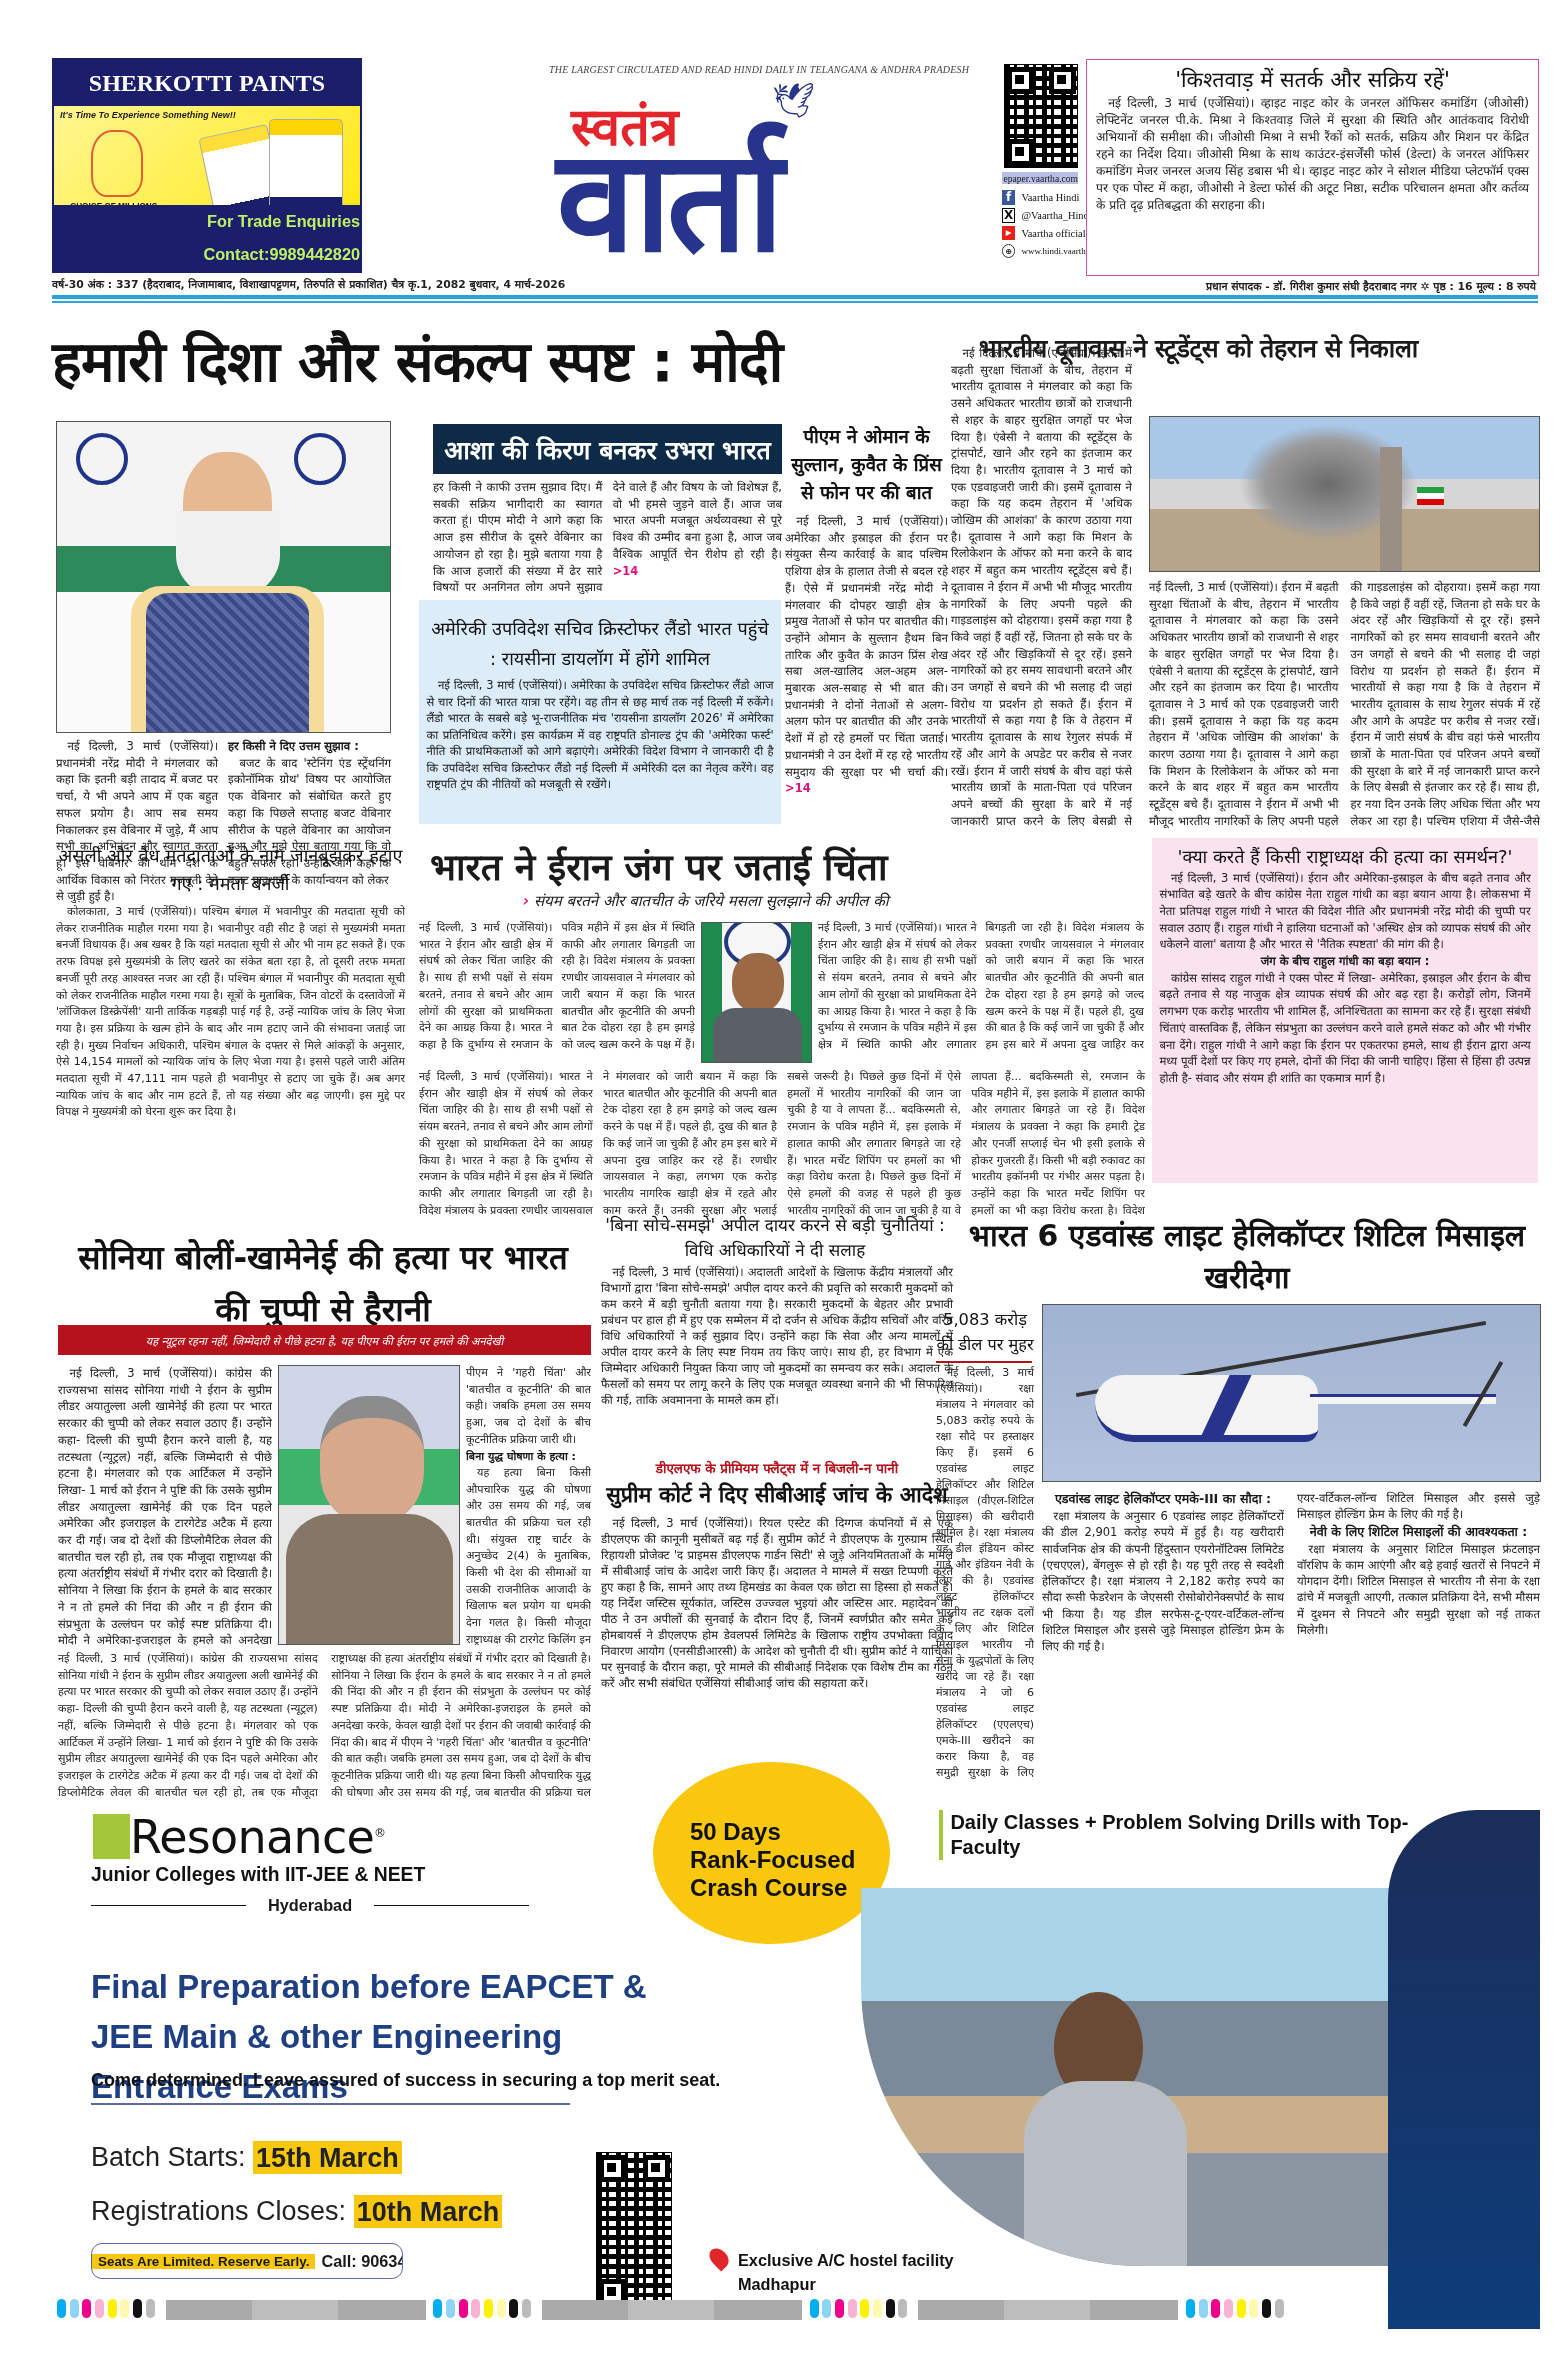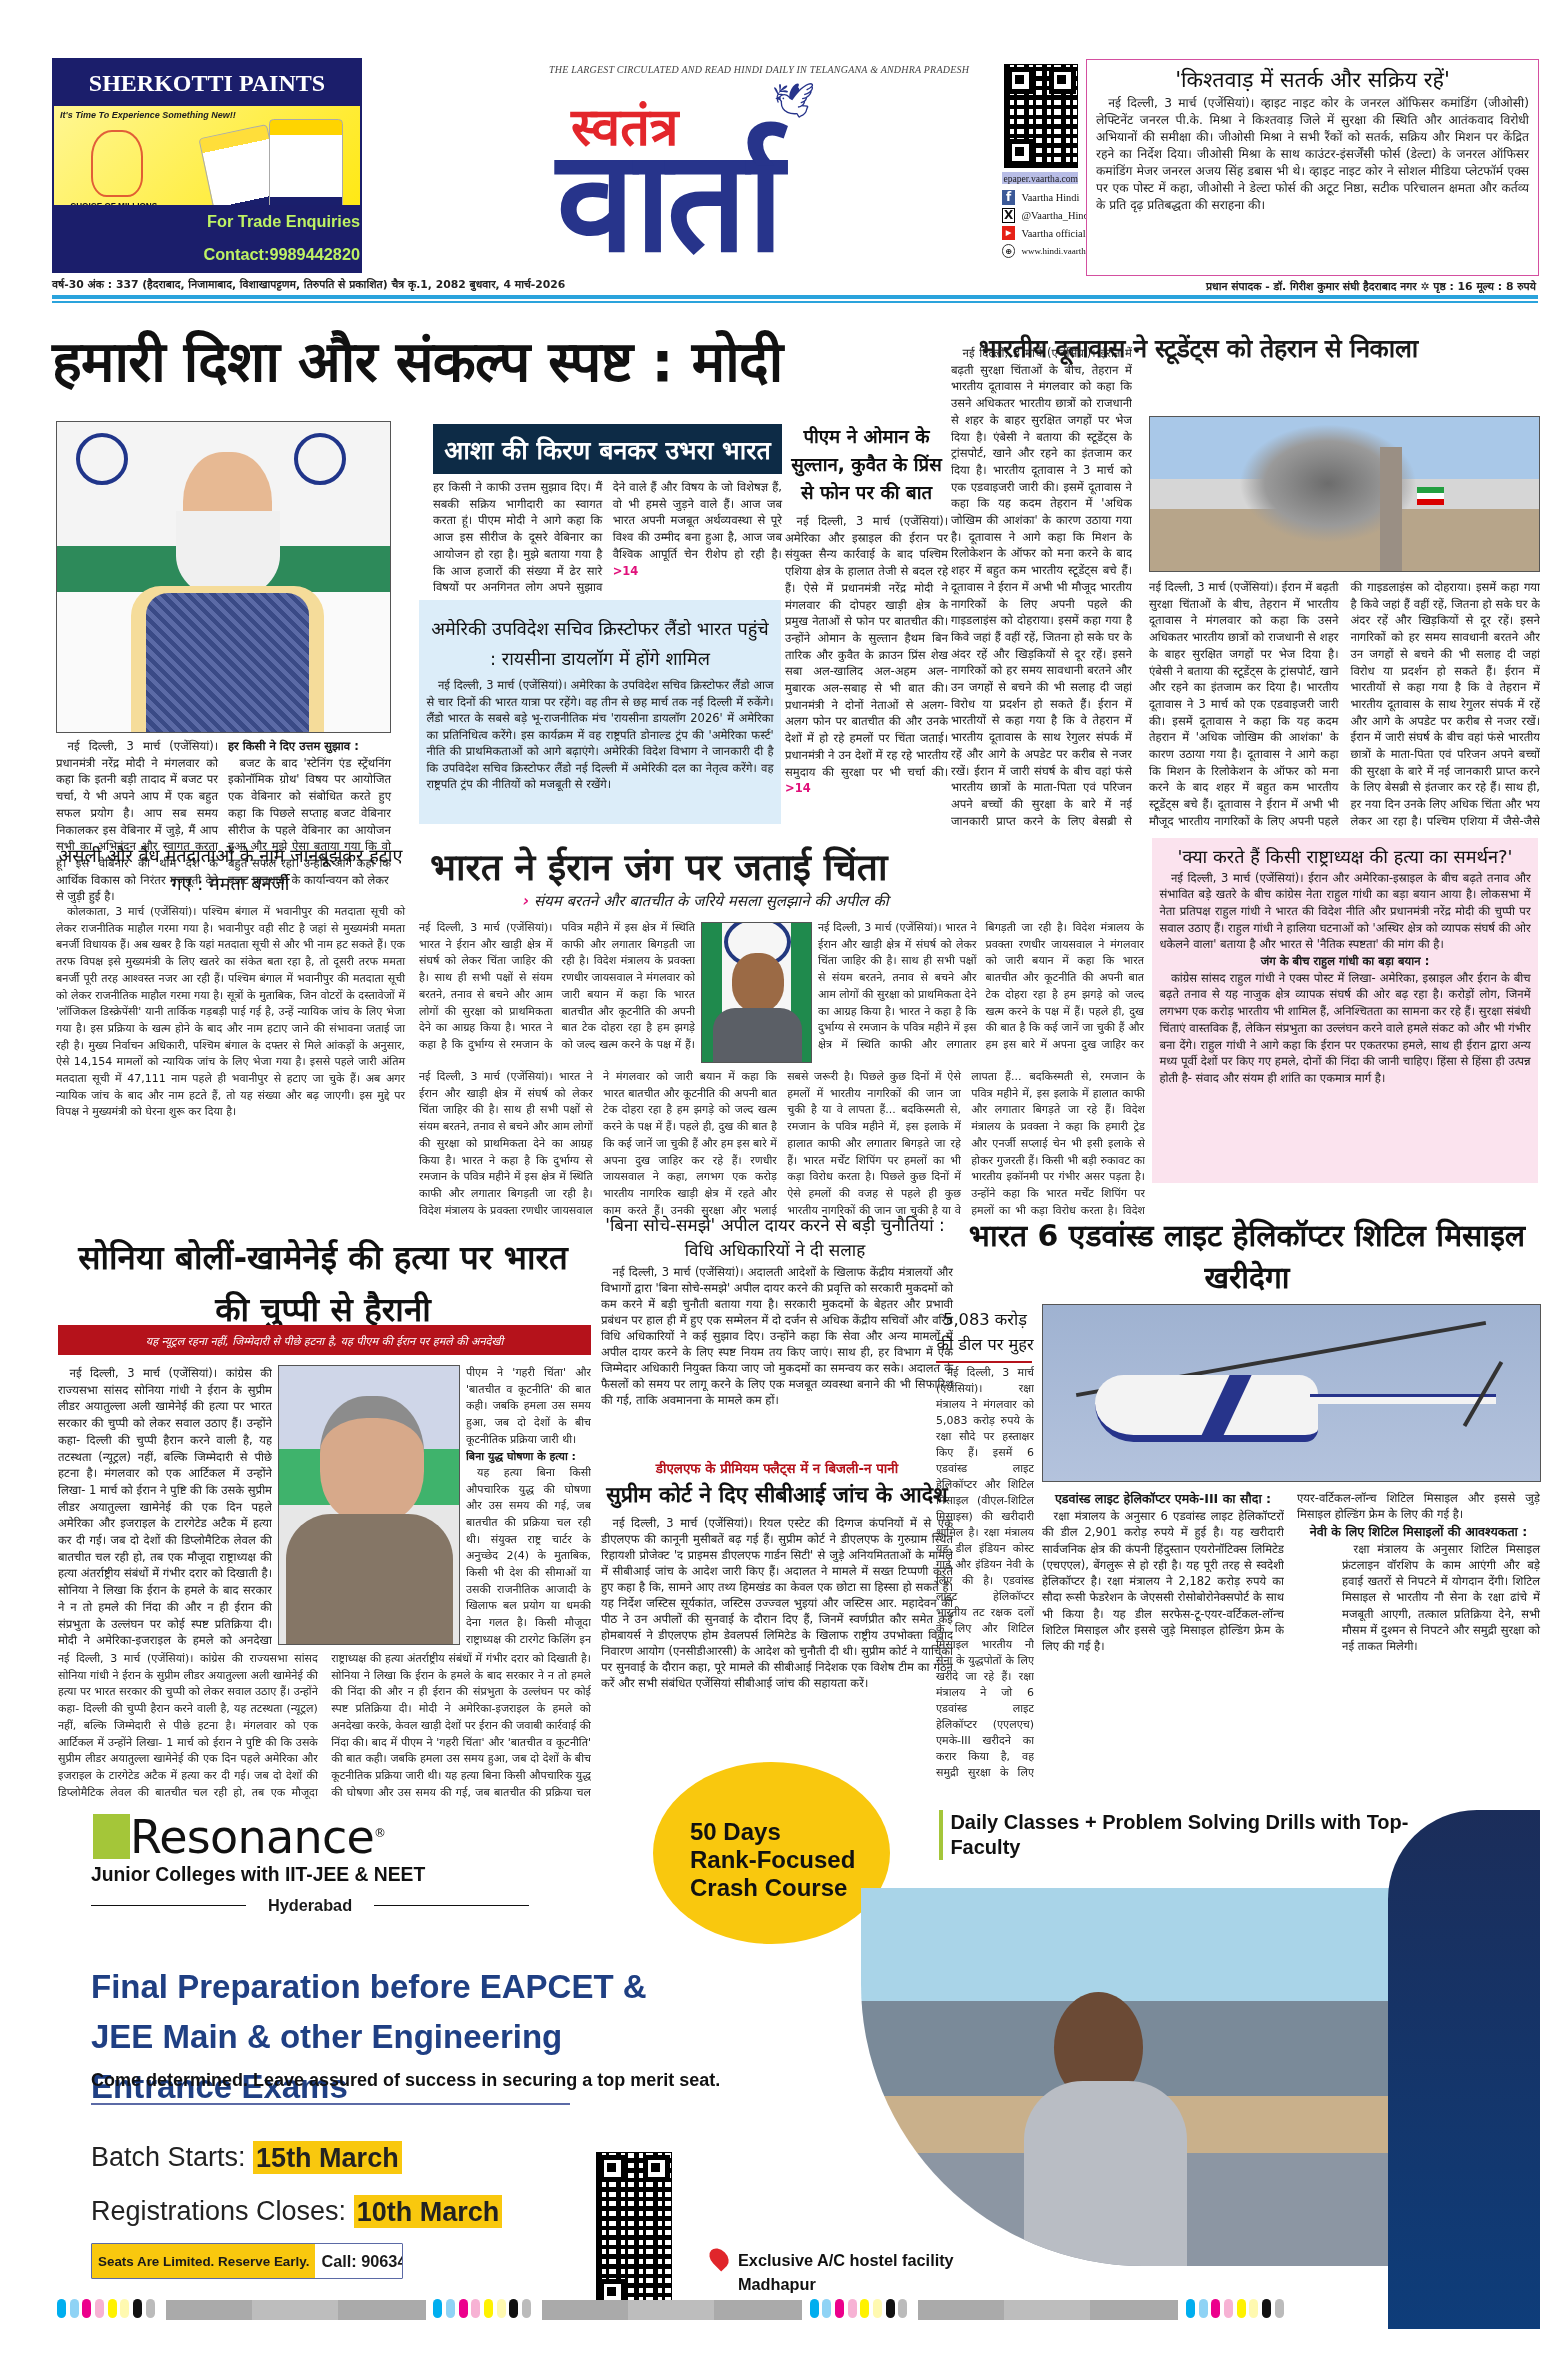--- a/index.html
+++ b/index.html
@@ -205,21 +205,21 @@
   <div class="abs" style="left:438px;top:52px;width:3.7px;height:74px;background:#333;transform:rotate(30deg);"></div>
 </div>
 
 <div class="abs" style="left:1042px;top:1490px;width:242px;">
   <div class="sans" style="text-align:center;font-weight:bold;font-size:12.6px;line-height:18px;">एडवांस्ड लाइट हेलिकॉप्टर एमके-III का सौदा :</div>
   <div class="body-text" style="text-indent:1em;font-size:11.5px;line-height:16.3px;height:267px;overflow:hidden;">रक्षा मंत्रालय के अनुसार 6 एडवांस्ड लाइट हेलिकॉप्टरों की डील 2,901 करोड़ रुपये में हुई है। यह खरीदारी सार्वजनिक क्षेत्र की कंपनी हिंदुस्तान एयरोनॉटिक्स लिमिटेड (एचएएल), बेंगलुरू से हो रही है। यह पूरी तरह से स्वदेशी हेलिकॉप्टर है। रक्षा मंत्रालय ने 2,182 करोड़ रुपये का सौदा रूसी फेडरेशन के जेएससी रोसोबोरोनेक्सपोर्ट के साथ भी किया है। यह डील सरफेस-टू-एयर-वर्टिकल-लॉन्च शिटिल मिसाइल और इससे जुड़े मिसाइल होल्डिंग फ्रेम के लिए की गई है।</div>
 </div>
 <div class="abs" style="left:1297px;top:1490px;width:243px;">
   <div class="body-text" style="font-size:11.5px;line-height:16.3px;">एयर-वर्टिकल-लॉन्च शिटिल मिसाइल और इससे जुड़े मिसाइल होल्डिंग फ्रेम के लिए की गई है।</div>
   <div class="sans" style="text-align:center;font-weight:bold;font-size:12.6px;line-height:18px;">नेवी के लिए शिटिल मिसाइलों की आवश्यकता :</div>
-  <div class="body-text" style="text-indent:1em;font-size:11.5px;line-height:16.3px;margin-left:45px;">रक्षा मंत्रालय के अनुसार शिटिल मिसाइल फ्रंटलाइन वॉरशिप के काम आएंगी और बड़े हवाई खतरों से निपटने में योगदान देंगी। शिटिल मिसाइल से भारतीय नौ सेना के रक्षा ढांचे में मजबूती आएगी, तत्काल प्रतिक्रिया देने, सभी मौसम में दुश्मन से निपटने और समुद्री सुरक्षा को नई ताकत मिलेगी।</div>
+  <div class="body-text" style="text-indent:1em;font-size:11.5px;line-height:16.3px;">रक्षा मंत्रालय के अनुसार शिटिल मिसाइल फ्रंटलाइन वॉरशिप के काम आएंगी और बड़े हवाई खतरों से निपटने में योगदान देंगी। शिटिल मिसाइल से भारतीय नौ सेना के रक्षा ढांचे में मजबूती आएगी, तत्काल प्रतिक्रिया देने, सभी मौसम में दुश्मन से निपटने और समुद्री सुरक्षा को नई ताकत मिलेगी।</div>
 </div>
 
 <div class="abs" style="left:52px;top:1814px;width:1486px;height:527px;background:#fff;">
   <div class="abs" style="left:41px;top:0;width:37px;height:45px;background:#a4c639;"></div>
   <div class="abs" style="left:78px;top:-4.5px;font-family:'DejaVu Sans',sans-serif;font-size:46px;color:#111;letter-spacing:-0.7px;"><span>Resonance</span><sup style="font-size:12px;">®</sup></div>
   <div class="abs" style="left:39px;top:50px;font-family:'Liberation Sans',sans-serif;font-weight:bold;font-size:19.3px;color:#111;">Junior Colleges with IIT-JEE &amp; NEET</div>
   <div class="abs" style="left:39px;top:82px;width:438px;display:flex;align-items:center;gap:22px;">
     <div style="flex:1;height:1.5px;background:#111;"></div>
       <span style="font-family:'Liberation Sans',sans-serif;font-weight:bold;font-size:16.3px;">Hyderabad</span>
       <div style="flex:1;height:1.5px;background:#111;"></div>
@@ -233,21 +233,21 @@
   <div class="abs" style="left:809px;top:74px;width:564px;height:378px;border-radius:0 0 0 282px;background:linear-gradient(180deg,#a9d4e8 0 30%,#7a8a99 30% 55%,#c9b08b 55% 70%,#8c96a3 70%);overflow:hidden;">
     <div class="abs" style="left:193px;top:104px;width:89px;height:111px;background:#6b4a35;border-radius:50%;"></div>
     <div class="abs" style="left:163px;top:193px;width:163px;height:193px;background:#b9bdc4;border-radius:59px 59px 0 0;"></div>
   </div>
   <div class="abs" style="left:1336px;top:-3.7px;width:152px;height:519px;background:linear-gradient(180deg,#1b2d5a,#0e3d7a);border-radius:89px 0 0 0;"></div>
   <div class="abs" style="left:39px;top:148px;width:579px;font-family:'Liberation Sans',sans-serif;font-weight:bold;font-size:33px;line-height:50px;color:#1f3f83;">Final Preparation before EAPCET &amp; JEE Main &amp; other Engineering Entrance Exams</div>
   <div class="abs" style="left:39px;top:256px;font-family:'Liberation Sans',sans-serif;font-weight:bold;font-size:18px;color:#111;white-space:nowrap;">Come determined. Leave assured of success in securing a top merit seat.</div>
   <div class="abs" style="left:39px;top:289px;width:479px;height:2.2px;background:#5b6aa6;"></div>
   <div class="abs" style="left:39px;top:328px;font-family:'Liberation Sans',sans-serif;font-size:27px;color:#222;white-space:nowrap;"><span>Batch Starts:</span> <span style="background:#f9c80e;font-weight:bold;padding:1.5px 3px;">15th March</span></div>
   <div class="abs" style="left:39px;top:382px;font-family:'Liberation Sans',sans-serif;font-size:27px;color:#222;white-space:nowrap;"><span>Registrations Closes:</span> <span style="background:#f9c80e;font-weight:bold;padding:1.5px 3px;">10th March</span></div>
-  <div class="abs" style="left:39px;top:429px;width:312px;height:36px;border:1.5px solid #5b6aa6;border-radius:1px;display:flex;overflow:hidden;font-family:'Liberation Sans',sans-serif;font-weight:bold;">
+  <div class="abs" style="left:39px;top:429px;width:312px;height:36px;border:1.5px solid #5b6aa6;border-radius:11px;display:flex;overflow:hidden;font-family:'Liberation Sans',sans-serif;font-weight:bold;align-items:center;">
     <div style="background:#f9c80e;font-size:13.4px;padding:0 6px;display:flex;align-items:center;white-space:nowrap;">Seats Are Limited. Reserve Early.</div>
     <div style="font-size:16.3px;padding:0 6px;display:flex;align-items:center;white-space:nowrap;">Call: 9063479330</div>
   </div>
   <div class="abs qr" style="left:544px;top:338px;width:76px;height:156px;">
     <div class="finder" style="left:1.5px;top:1.5px;"></div>
     <div class="finder" style="right:1.5px;top:1.5px;"></div>
     <div class="finder" style="left:1.5px;bottom:1.5px;"></div>
   </div>
   <div class="abs" style="left:659px;top:433px;width:16.3px;height:22px;background:#e0262b;border-radius:50% 50% 50% 0;transform:rotate(-45deg);"></div>
   <div class="abs" style="left:686px;top:434px;font-family:'Liberation Sans',sans-serif;font-weight:bold;font-size:16.3px;line-height:24px;color:#111;">

